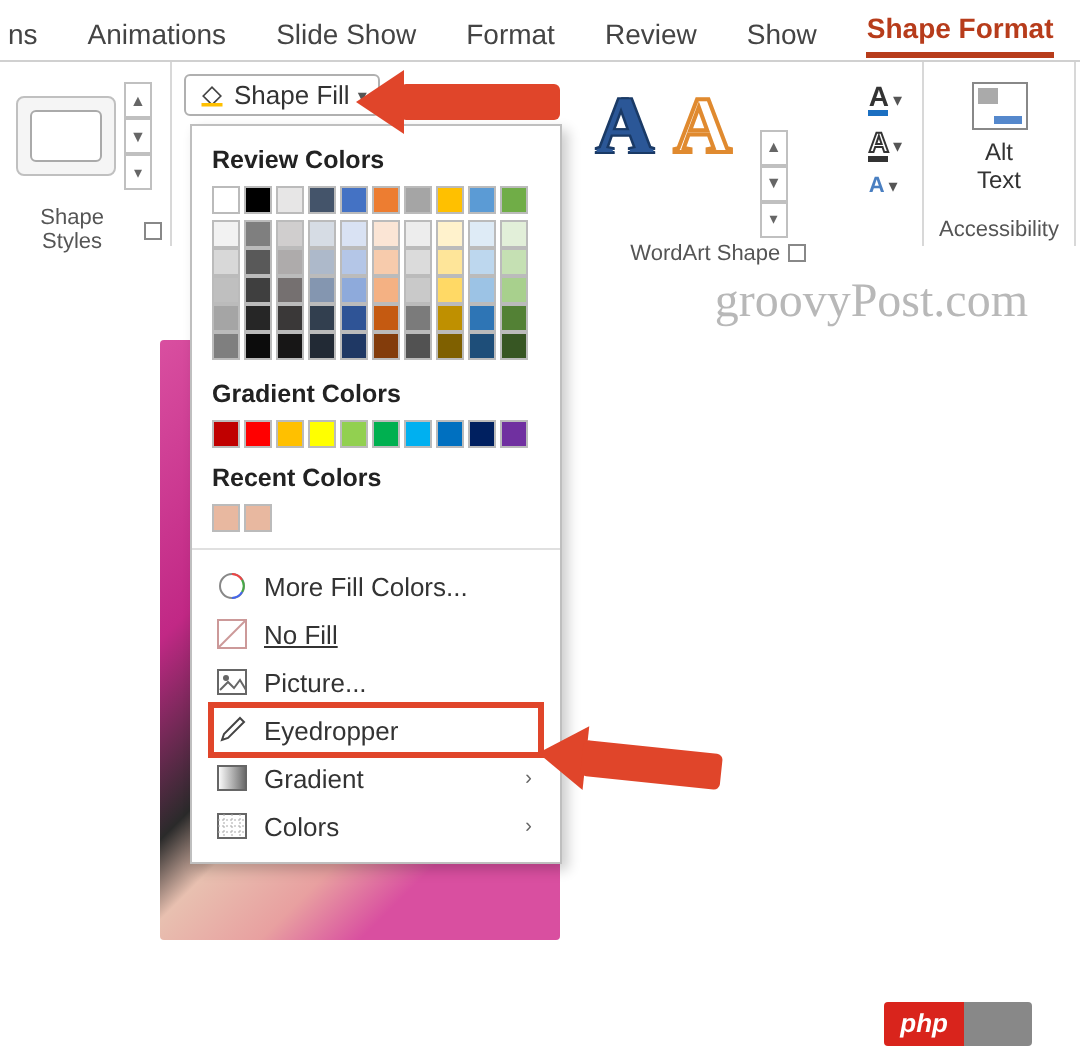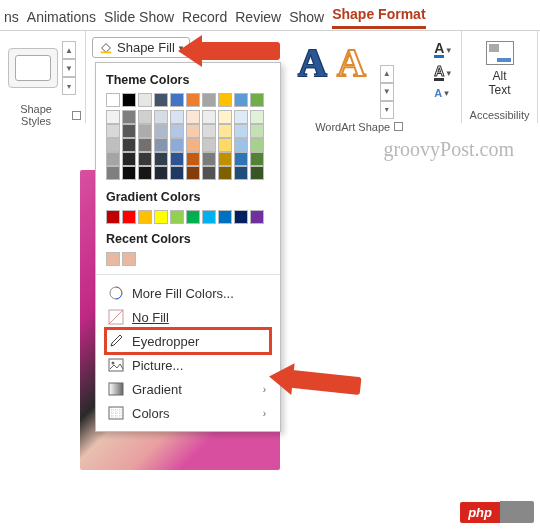--- a/index.html
+++ b/index.html
@@ -1,19 +1,19 @@
 <!DOCTYPE html>
 <html><head>
 <meta charset="utf-8">
 <style>
   * { box-sizing: border-box; margin:0; padding:0; font-family: "Segoe UI", Arial, sans-serif; }
   body { width:540px; height:529px; background:#fff; position:relative; overflow:hidden; font-size:13px; color:#333; }
   
   
-  .tabs { display:flex; align-items:center; gap:8px; padding:4px 0 0 0; height:30px; }
+  .tabs { display:flex; align-items:center; gap:25px; padding:4px 0 0 0; height:30px; }
   .tab { font-size:14px; color:#444; cursor:pointer; }
   .tab-partial { padding-left:4px;}
   .tab.active { color:#b73c1b; font-weight:600; border-bottom:3px solid #b73c1b; padding-bottom:4px; }
   .tabs-divider { height:1px; background:#d0d0d0; width:100%; }
   
   
   .ribbon { display:flex; align-items:flex-start; height:100px; background:#fff; position:relative; }
   .ribbon-group { border-right:1px solid #d8d8d8; height:92px; padding:4px 4px 0 4px; display:flex; flex-direction:column; justify-content:space-between; }
   .group-label { font-size:11px; color:#555; text-align:center; padding:2px 0; display:flex; align-items:center; justify-content:center; gap:4px;}
   .launcher { width:9px; height:9px; display:inline-block; border:1px solid #888; position:relative; cursor:pointer;}
@@ -43,21 +43,21 @@
   .mini-btn .uline{ border-bottom:3px solid #1b6fc1; font-weight:700; font-size:14px; line-height:1;}
   .mini-btn .uline.black{border-bottom-color:#333;}
   
   
   .alt-text-btn{ display:flex; flex-direction:column; align-items:center; gap:4px; padding:6px 10px 0 10px; cursor:pointer;}
   .alt-icon{ width:28px; height:24px; border:1px solid #888; display:flex; align-items:center; justify-content:center; font-size:8px; color:#888; position:relative;}
   .alt-icon:before{content:""; position:absolute; left:2px; top:2px; width:10px;height:8px; background:#aaa;}
   .alt-icon:after{content:""; position:absolute; right:2px; bottom:2px; width:14px;height:4px; background:#58c; }
   
   
-  .watermark{ position:absolute; right:26px; top:138px; font-size:20px; color:#b8b8b8; font-family:Georgia,serif;}
+  .watermark{ position:absolute; right:26px; top:138px; font-size:24px; color:#b8b8b8; font-family:Georgia,serif;}
   
   
   .slide-area{ position:absolute; left:80px; top:170px; width:400px; height:360px; }
   .photo{ position:absolute; left:0; top:0; width:200px; height:300px; background:linear-gradient(135deg,#d94fa0 0%, #c12885 30%, #2a2a2a 50%, #e8c0b0 58%, #e8a0a0 70%, #d94fa0 80%); border-radius:2px;}
   .photo:before{content:"";position:absolute; left:40px; top:30px; width:130px; height:90px; background:#d94fa0; border-radius:60% 60% 40% 40%; transform:rotate(-8deg);}
   
   .flyout{ position:absolute; left:95px; top:62px; width:186px; background:#fff; border:1px solid #bfbfbf; box-shadow:3px 3px 6px rgba(0,0,0,0.2); padding:8px 10px 6px 10px; z-index:10;}
   .fly-heading{ font-weight:700; font-size:12.5px; color:#222; margin:2px 0 6px 0;}
   .color-grid{ display:grid; grid-template-columns:repeat(10,14px); gap:2px; }
   .color-grid.theme-top{ margin-bottom:3px;}
@@ -76,32 +76,32 @@
   .arrow-body{ background:#e0452a; height:18px; border-radius:3px; position:absolute;}
   .arrow-head{ width:0;height:0; position:absolute;}
   .arrow1{ left:182px; top:42px; }
   .arrow1 .arrow-body{ width:80px; left:18px; top:0;}
   .arrow1 .arrow-head{ border-top:16px solid transparent; border-bottom:16px solid transparent; border-right:24px solid #e0452a; left:-4px; top:-7px;}
   .arrow2{ left:274px; top:368px; transform:rotate(6deg);}
   .arrow2 .arrow-body{ width:70px; left:18px; top:0;}
   .arrow2 .arrow-head{ border-top:16px solid transparent; border-bottom:16px solid transparent; border-right:24px solid #e0452a; left:-4px; top:-7px;}
   
   
-  .php-badge{ position:absolute; right:6px; bottom:6px; display:flex; align-items:center; }
+  .php-badge{ position:absolute; right:24px; bottom:6px; display:flex; }
   .php-red{ background:#d9241c; color:#fff; font-weight:700; font-style:italic; padding:3px 8px; font-size:13px; border-radius:2px 0 0 2px;}
   .php-gray{ background:#888; width:34px; height:22px; border-radius:0 2px 2px 0;}
 </style>
 </head>
 <body>
 
 <div class="tabs">
   <span class="tab tab-partial">ns</span>
   <span class="tab">Animations</span>
   <span class="tab">Slide Show</span>
-  <span class="tab">Record</span>
+  <span class="tab">Format</span>
   <span class="tab">Review</span>
   <span class="tab">Show</span>
   <span class="tab active">Shape Format</span>
 </div>
 <div class="tabs-divider"></div>
 
 <div class="ribbon">
 
   <div class="ribbon-group" style="width:86px;">
     <div class="shape-gallery">
@@ -175,21 +175,21 @@
   </div>
 </div>
 
 <div class="watermark">groovyPost.com</div>
 
 <div class="slide-area">
   <div class="photo"></div>
 </div>
 
 <div class="flyout">
-  <div class="fly-heading">Theme Colors</div>
+  <div class="fly-heading">Review Colors</div>
   <div class="color-grid theme-top" id="theme-top">
       <div class="sw" style="background: rgb(255, 255, 255);"></div>
       <div class="sw" style="background: rgb(0, 0, 0);"></div>
       <div class="sw" style="background: rgb(231, 230, 230);"></div>
       <div class="sw" style="background: rgb(68, 84, 106);"></div>
       <div class="sw" style="background: rgb(68, 114, 196);"></div>
       <div class="sw" style="background: rgb(237, 125, 49);"></div>
       <div class="sw" style="background: rgb(165, 165, 165);"></div>
       <div class="sw" style="background: rgb(255, 192, 0);"></div>
       <div class="sw" style="background: rgb(91, 155, 213);"></div>
@@ -283,37 +283,37 @@
   </div>
   <div class="fly-item">
     <span class="fly-icon">
         <svg viewBox="0 0 16 16">
           <rect x="1" y="1" width="14" height="14" fill="none" stroke="#c99"></rect>
           <line x1="1" y1="15" x2="15" y2="1" stroke="#c99"></line>
         </svg>
       </span>
     <span style="text-decoration:underline;">No Fill</span>
   </div>
-  <div class="fly-item highlight">
-    <span class="fly-icon">
-        <svg viewBox="0 0 16 16">
-          <path d="M12 2 L14 4 L6 12 L3 13 L4 10 Z" fill="none" stroke="#444"></path>
-        </svg>
-      </span>
-    <span>Eyedropper</span>
-  </div>
   <div class="fly-item">
     <span class="fly-icon">
         <svg viewBox="0 0 16 16">
           <rect x="1" y="2" width="14" height="12" fill="none" stroke="#666"></rect>
           <circle cx="5" cy="6" r="1.5" fill="#666"></circle>
           <path d="M2 12 L6 8 L9 11 L12 7 L15 12" fill="none" stroke="#666"></path>
         </svg>
       </span>
     <span>Picture...</span>
+  </div>
+  <div class="fly-item highlight">
+    <span class="fly-icon">
+        <svg viewBox="0 0 16 16">
+          <path d="M12 2 L14 4 L6 12 L3 13 L4 10 Z" fill="none" stroke="#444"></path>
+        </svg>
+      </span>
+    <span>Eyedropper</span>
   </div>
   <div class="fly-item">
     <span class="fly-icon">
         <svg viewBox="0 0 16 16">
           <defs>
             <linearGradient id="g1">
               <stop offset="0" stop-color="#fff"></stop>
               <stop offset="1" stop-color="#666"></stop>
             </linearGradient>
           </defs>

